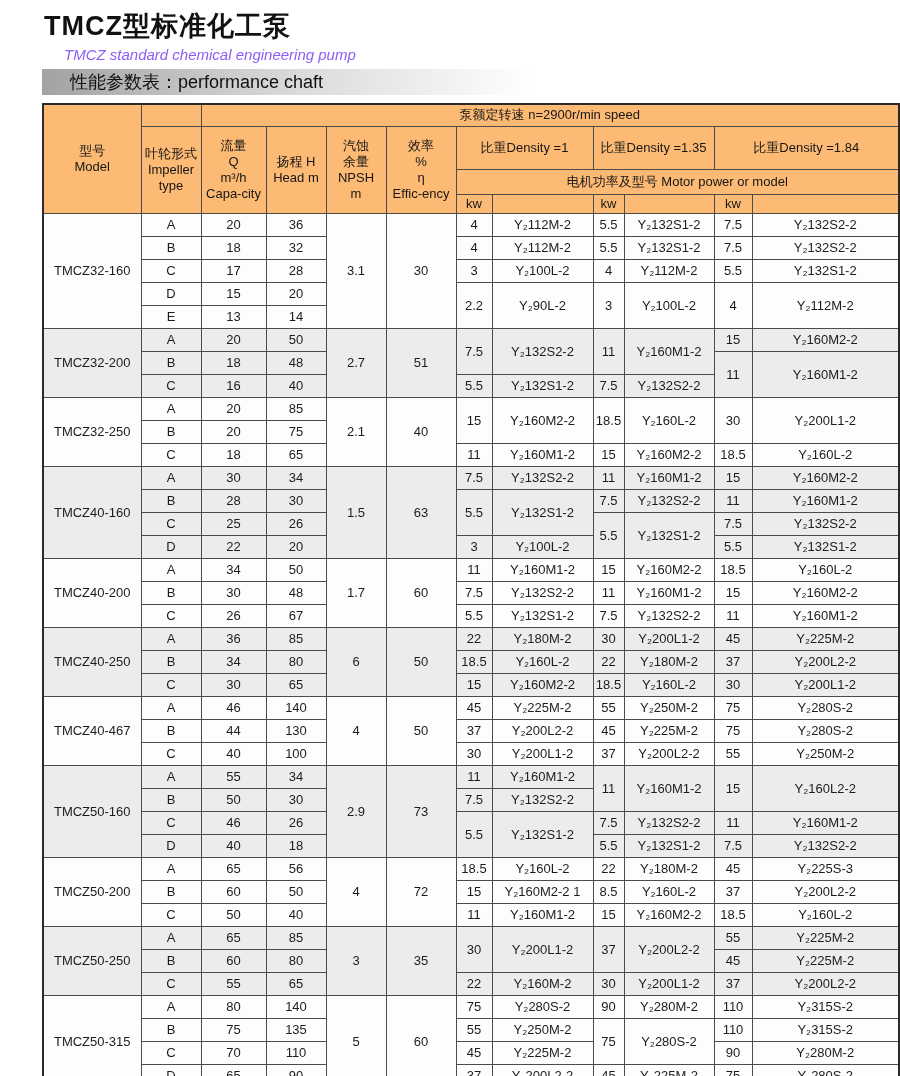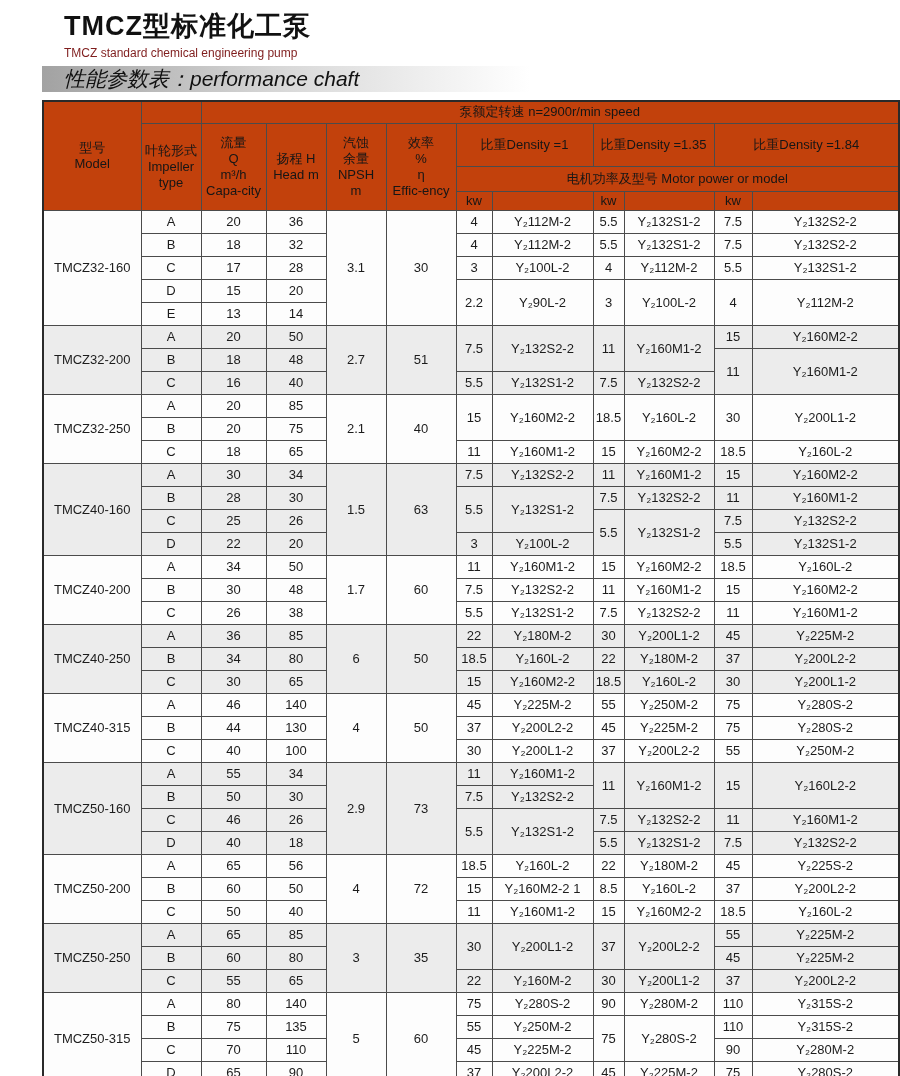--- a/index.html
+++ b/index.html
@@ -3,40 +3,40 @@
 <meta charset="utf-8">
 <style>
   html,body{margin:0;padding:0;}
   body{
     width:900px;height:1076px;overflow:hidden;background:#fff;
     font-family:"Liberation Sans","DejaVu Sans",sans-serif;color:#1c1c1c;
     -webkit-font-smoothing:antialiased;
   }
   .page{position:relative;width:900px;height:1076px;}
   .page-title{
-    margin:8px 0 0 64px;font-size:27px;font-weight:bold;letter-spacing:1px;color:#111;
+    margin:8px 0 0 44px;font-size:27px;font-weight:bold;letter-spacing:1px;color:#111;
   }
   .page-subtitle{
-    margin:2px 0 0 64px;font-size:12px;color:#7f1d1d;
+    margin:2px 0 0 64px;font-size:15px;color:#8b5cf6;font-style:italic;
   }
   .banner{
     margin:6px 0 0 42px;width:520px;height:26px;line-height:26px;
     background:linear-gradient(to right,#a2a2a2 0%,#d9d9d9 45%,#ffffff 90%);
-    padding-left:22px;font-size:21px;color:#111;font-style:italic;
+    padding-left:28px;font-size:18px;color:#111;
   }
   table.spec{
     margin:8px 0 0 42px;width:856px;border-collapse:collapse;table-layout:fixed;
     border:2px solid #2a2a2a;
   }
   table.spec th, table.spec td{
     border:1px solid #4b4b4b;padding:0 2px;text-align:center;vertical-align:middle;
     font-size:13px;font-weight:normal;overflow:hidden;
   }
   table.spec thead th{
-    background:#c2410c;white-space:pre-line;line-height:1.25;color:#161616;
+    background:#fdba74;white-space:pre-line;line-height:1.25;color:#161616;
   }
   tr.hr1 th{height:21px;}
   tr.hr2 th{height:42px;}
   tr.hr3 th{height:24px;margin-top:48px;}
   tr.hr4 th{height:18px;margin-top:44px;}
   table.spec tbody td{height:22px;line-height:1.05;background:#fdfdfd;}
   table.spec tbody td.alt{background:#ececec;}
 </style>
 </head>
 <body>
@@ -279,21 +279,21 @@
           <td>7.5</td>
           <td>Y₂132S2-2</td>
           <td>11</td>
           <td>Y₂160M1-2</td>
           <td>15</td>
           <td>Y₂160M2-2</td>
         </tr>
         <tr>
           <td>C</td>
           <td>26</td>
-          <td>38</td>
+          <td>67</td>
           <td>5.5</td>
           <td>Y₂132S1-2</td>
           <td>7.5</td>
           <td>Y₂132S2-2</td>
           <td>11</td>
           <td>Y₂160M1-2</td>
         </tr>
         <tr>
           <td rowspan="3" class="alt">TMCZ40-250</td>
           <td class="alt">A</td>
@@ -324,21 +324,21 @@
           <td class="alt">30</td>
           <td class="alt">65</td>
           <td class="alt">15</td>
           <td class="alt">Y₂160M2-2</td>
           <td class="alt">18.5</td>
           <td class="alt">Y₂160L-2</td>
           <td class="alt">30</td>
           <td class="alt">Y₂200L1-2</td>
         </tr>
         <tr>
-          <td rowspan="3">TMCZ40-315</td>
+          <td rowspan="3">TMCZ40-467</td>
           <td>A</td>
           <td>46</td>
           <td>140</td>
           <td rowspan="3">4</td>
           <td rowspan="3">50</td>
           <td>45</td>
           <td>Y₂225M-2</td>
           <td>55</td>
           <td>Y₂250M-2</td>
           <td>75</td>
@@ -412,21 +412,21 @@
           <td>A</td>
           <td>65</td>
           <td>56</td>
           <td rowspan="3">4</td>
           <td rowspan="3">72</td>
           <td>18.5</td>
           <td>Y₂160L-2</td>
           <td>22</td>
           <td>Y₂180M-2</td>
           <td>45</td>
-          <td>Y₂225S-2</td>
+          <td>Y₂225S-3</td>
         </tr>
         <tr>
           <td>B</td>
           <td>60</td>
           <td>50</td>
           <td>15</td>
           <td>Y₂160M2-2 1</td>
           <td>8.5</td>
           <td>Y₂160L-2</td>
           <td>37</td>

